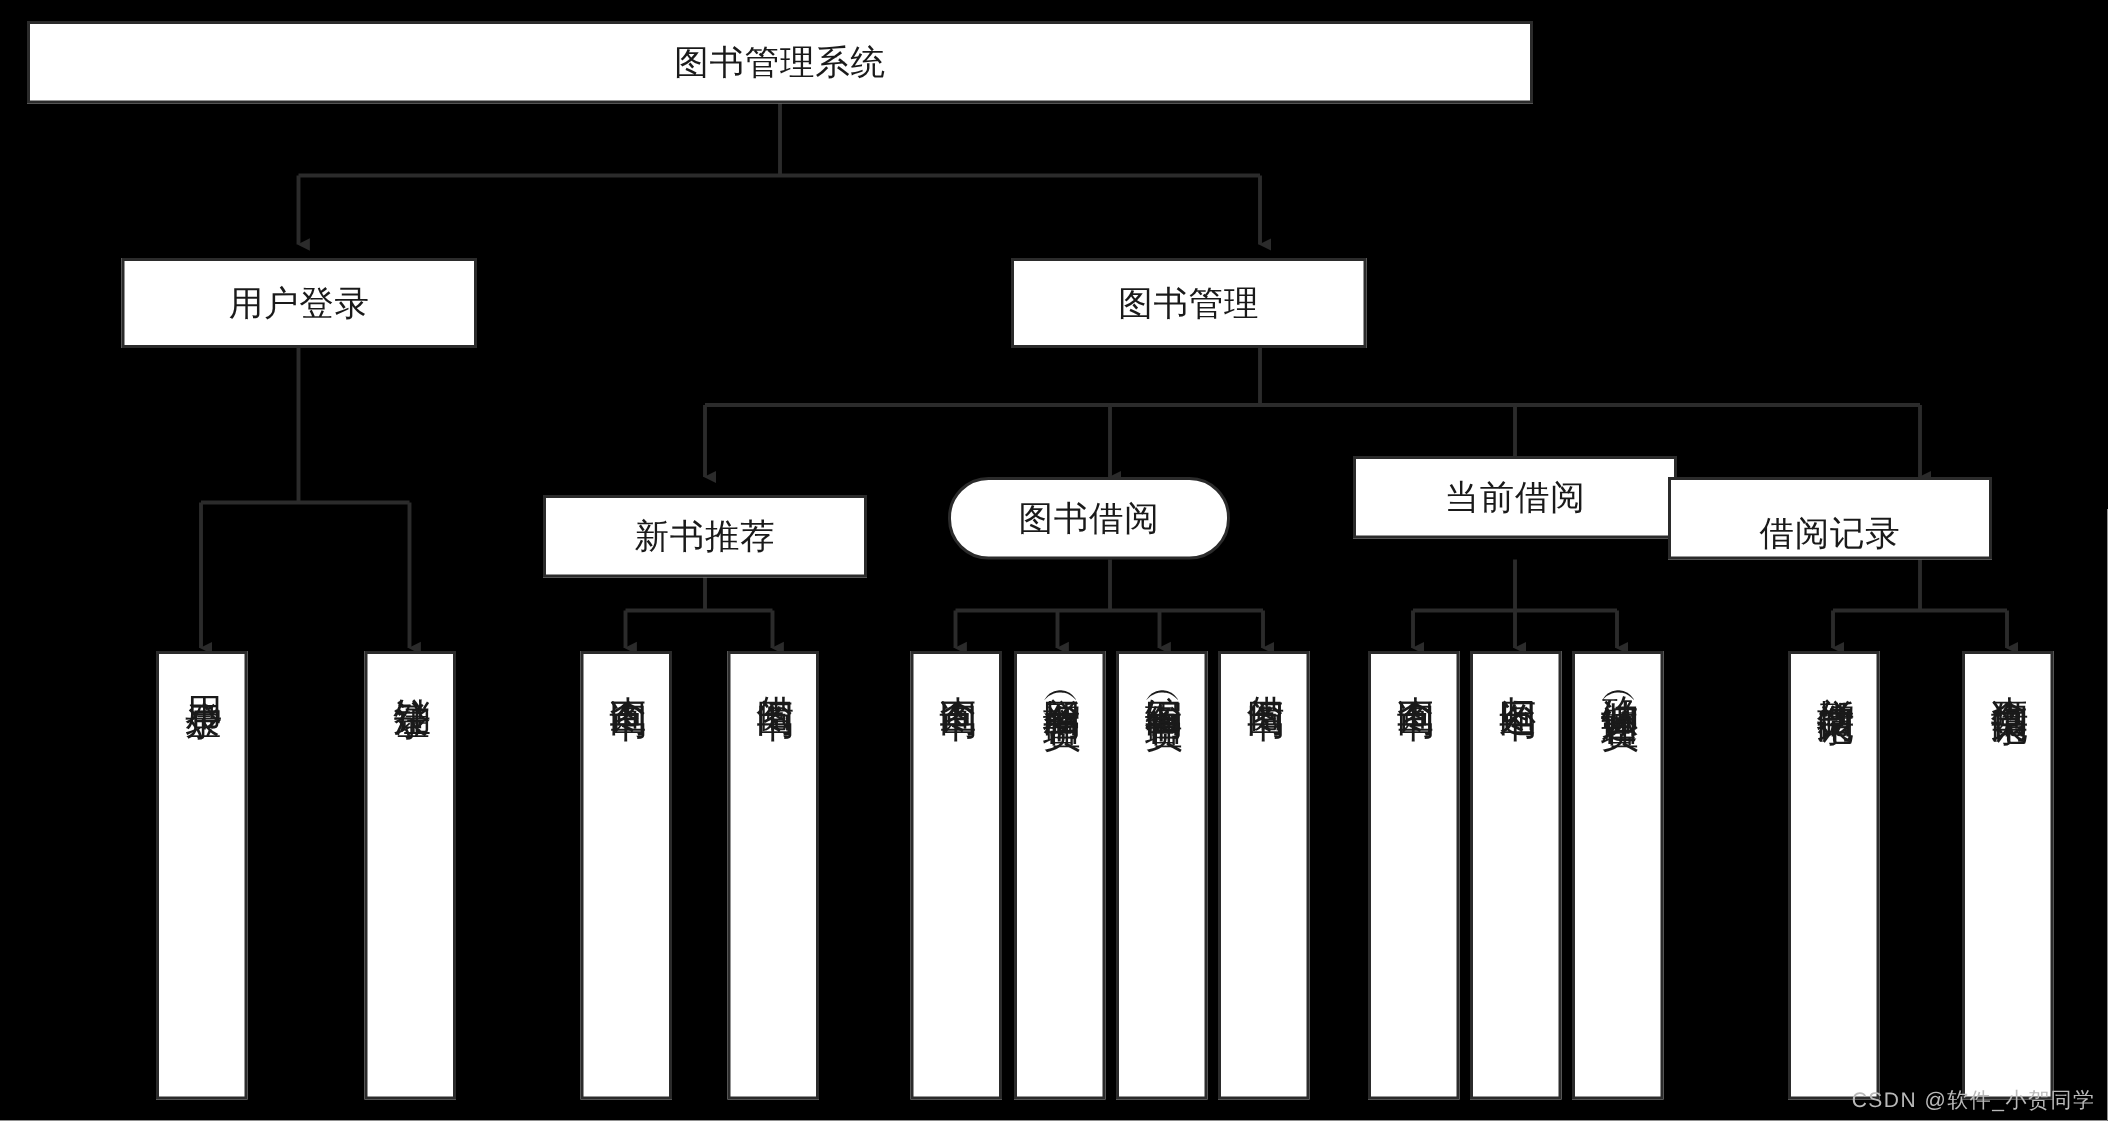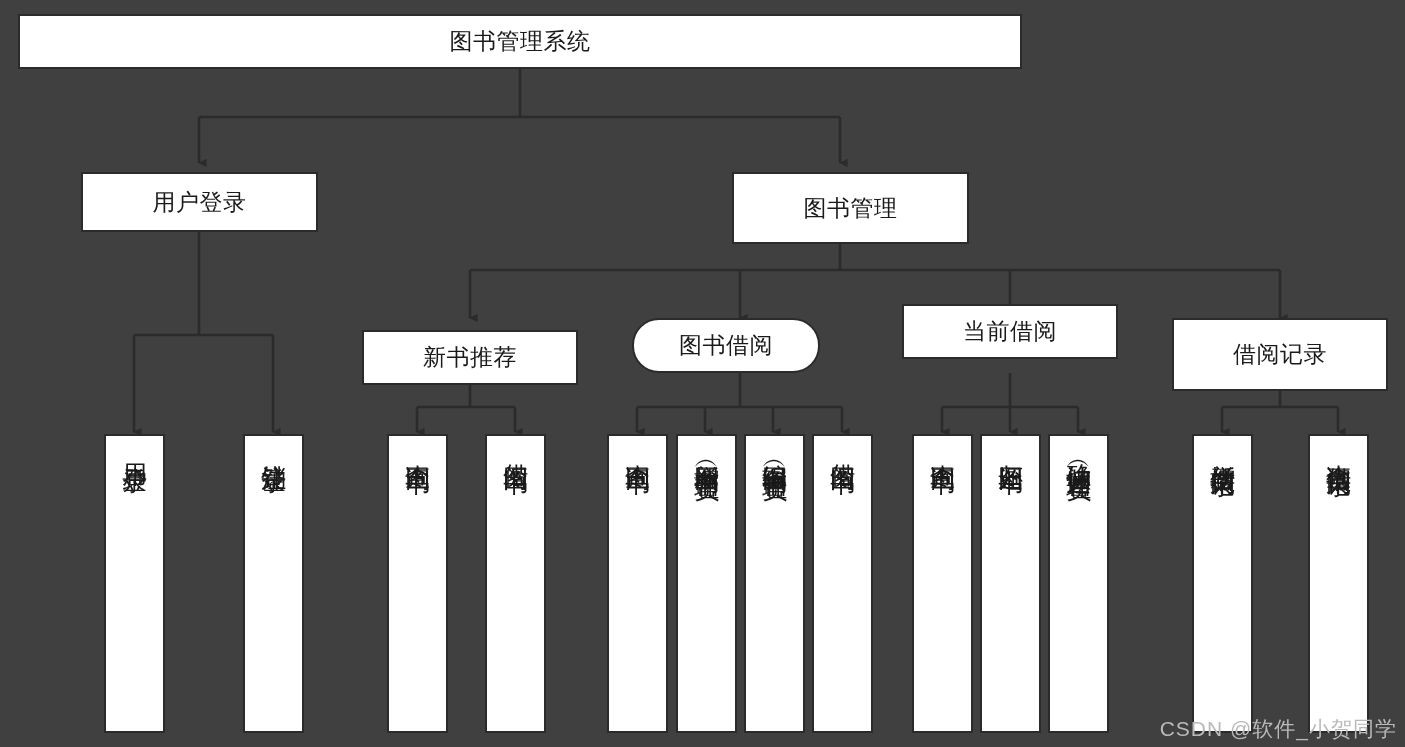--- a/index.html
+++ b/index.html
@@ -7,21 +7,21 @@
     padding: 0;
     background: #ffffff;
   }
   body {
     font-family: "Liberation Sans", "DejaVu Sans", sans-serif;
   }
   #canvas {
     position: relative;
     width: 1405px;
     height: 747px;
-    background: #404040;
+    background: #000000;
     overflow: hidden;
   }
   svg#edges {
     position: absolute;
     left: 0;
     top: 0;
     width: 1405px;
     height: 747px;
     pointer-events: none;
   }
@@ -49,21 +49,21 @@
     font-size: 25px;
     line-height: 1.18;
     letter-spacing: 2px;
     white-space: nowrap;
     text-align: left;
   }
   .watermark {
     position: absolute;
     right: 8px;
     bottom: 4px;
-    font-size: 21px;
+    font-size: 14px;
     color: #b9b9b9;
     letter-spacing: 1px;
     white-space: nowrap;
     font-family: "Liberation Sans", "DejaVu Sans", sans-serif;
   }
 </style>
 </head>
 <body>
 
 <div id="canvas">
@@ -119,37 +119,37 @@
   </svg>
 
   <div class="node horiz" style="left:18px; top:14px; width:1004px; height:55px;">
     <span>图书管理系统</span>
   </div>
 
   <div class="node horiz" style="left:81px; top:172px; width:237px; height:60px;">
     <span>用户登录</span>
   </div>
 
-  <div class="node horiz" style="left:732px; top:172px; width:237px; height:72px;">
+  <div class="node horiz" style="left:674px; top:172px; width:237px; height:60px;">
     <span>图书管理</span>
   </div>
 
   <div class="node horiz" style="left:362px; top:330px; width:216px; height:55px;">
     <span>新书推荐</span>
   </div>
 
   <div class="node horiz" style="left:632px; top:318px; width:188px; height:55px;border-radius:27px;">
     <span>图书借阅</span>
   </div>
 
   <div class="node horiz" style="left:902px; top:304px; width:216px; height:55px;">
     <span>当前借阅</span>
   </div>
 
-  <div class="node horiz" style="left:1172px; top:318px; width:216px; height:73px;">
+  <div class="node horiz" style="left:1112px; top:318px; width:216px; height:55px;align-items:flex-end;">
     <span>借阅记录</span>
   </div>
 
   <div class="node vert" style="left:104px; top:434px; width:61px; height:299px;">
     <span class="vlabel">用户登录</span>
   </div>
 
   <div class="node vert" style="left:243px; top:434px; width:61px; height:299px;">
     <span class="vlabel">注销登录</span>
   </div>

